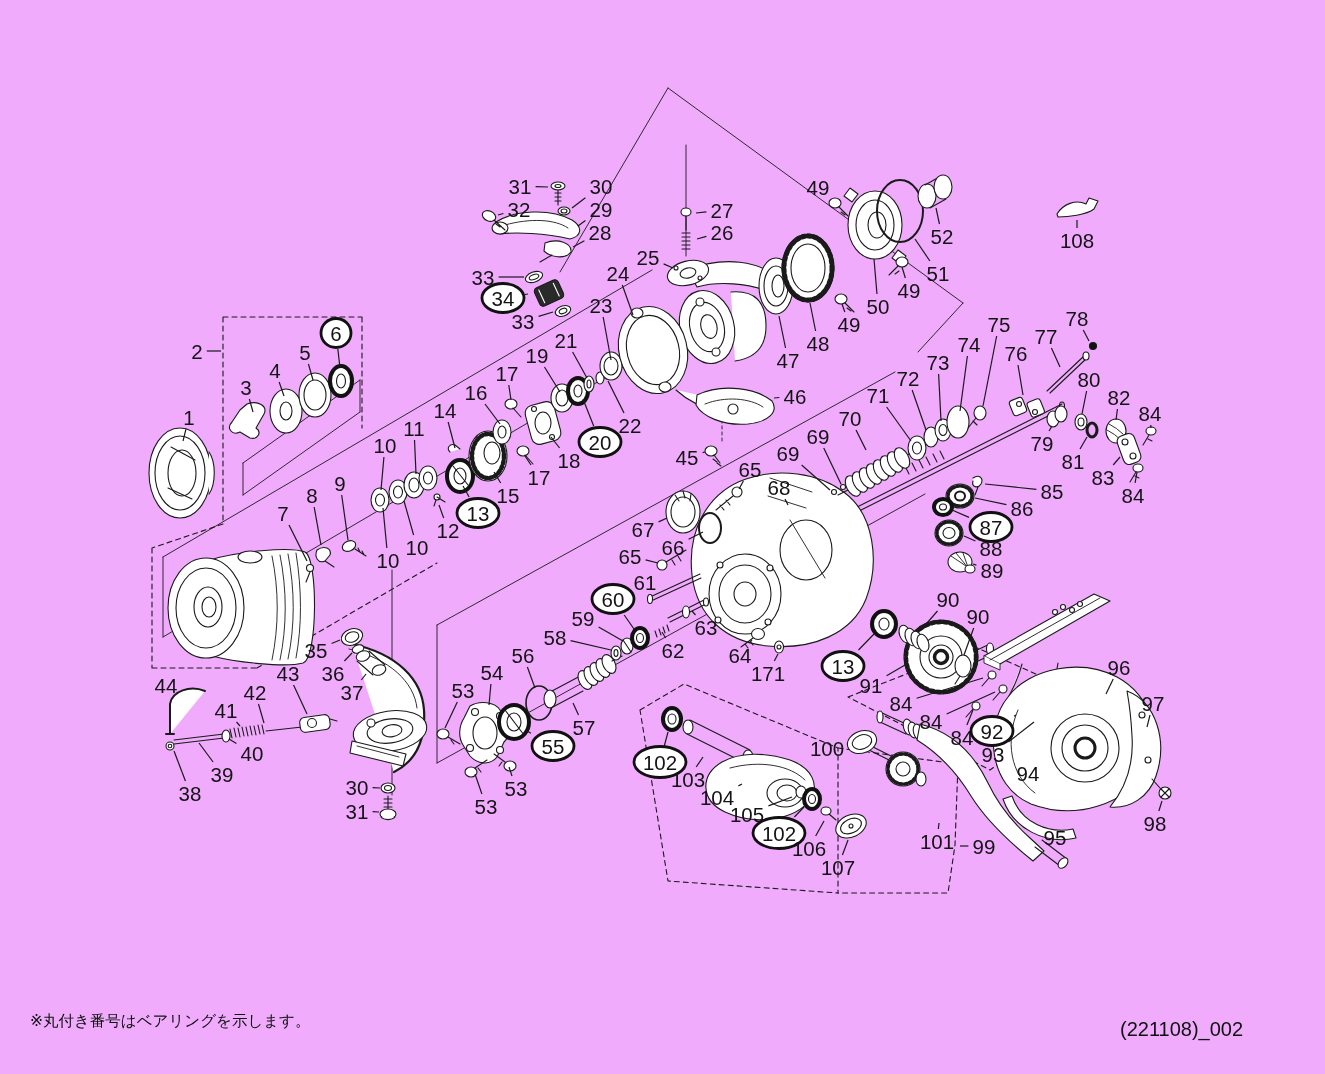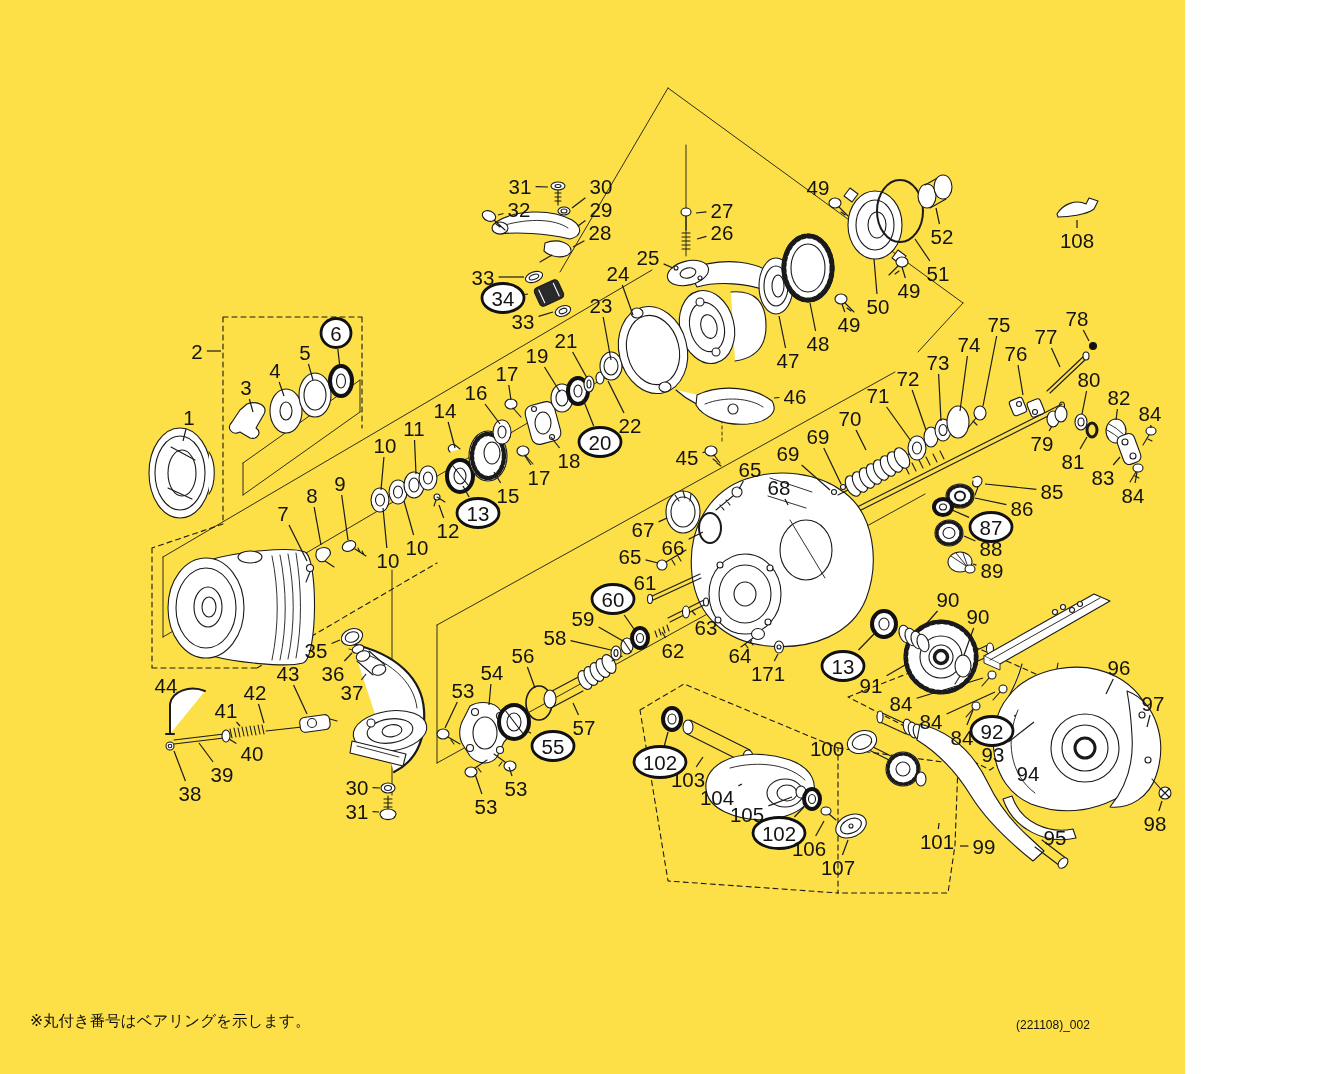--- a/index.html
+++ b/index.html
@@ -1,24 +1,24 @@
 <!DOCTYPE html>
 <html><head>
 <meta charset="utf-8">
 <style>
   html,body{margin:0;padding:0;background:#fff}
-  .stage{position:relative;width:1185px;height:1074px;background:#fde047;overflow:hidden;
+  .stage{position:relative;width:1325px;height:1074px;background:#f0abfc;overflow:hidden;
          font-family:"Liberation Sans","DejaVu Sans",sans-serif}
   svg{position:absolute;left:0;top:0}
   .art{stroke:#1a1a1a;fill:none;stroke-width:1.1;stroke-linecap:round;stroke-linejoin:round}
   .wfill{fill:#fff}
   .bring{stroke:#111;stroke-width:4;fill:#fff}
   .thin{stroke-width:0.9}
   .notes{position:absolute;left:30px;top:953px;font-size:15.5px;color:#101010;line-height:27px;white-space:pre}
-  .code{position:absolute;left:1016px;top:1018px;font-size:12px;color:#101010}
+  .code{position:absolute;left:1120px;top:1018px;font-size:20px;color:#101010}
   .lbl-text{font-family:"Liberation Sans","DejaVu Sans",sans-serif;font-size:20.5px;fill:#131313}
 </style>
 </head>
 <body>
 
 <div class="stage">
 
 <svg width="1325" height="1074" viewBox="0 0 1325 1074">
 
   <g class="art thin">

